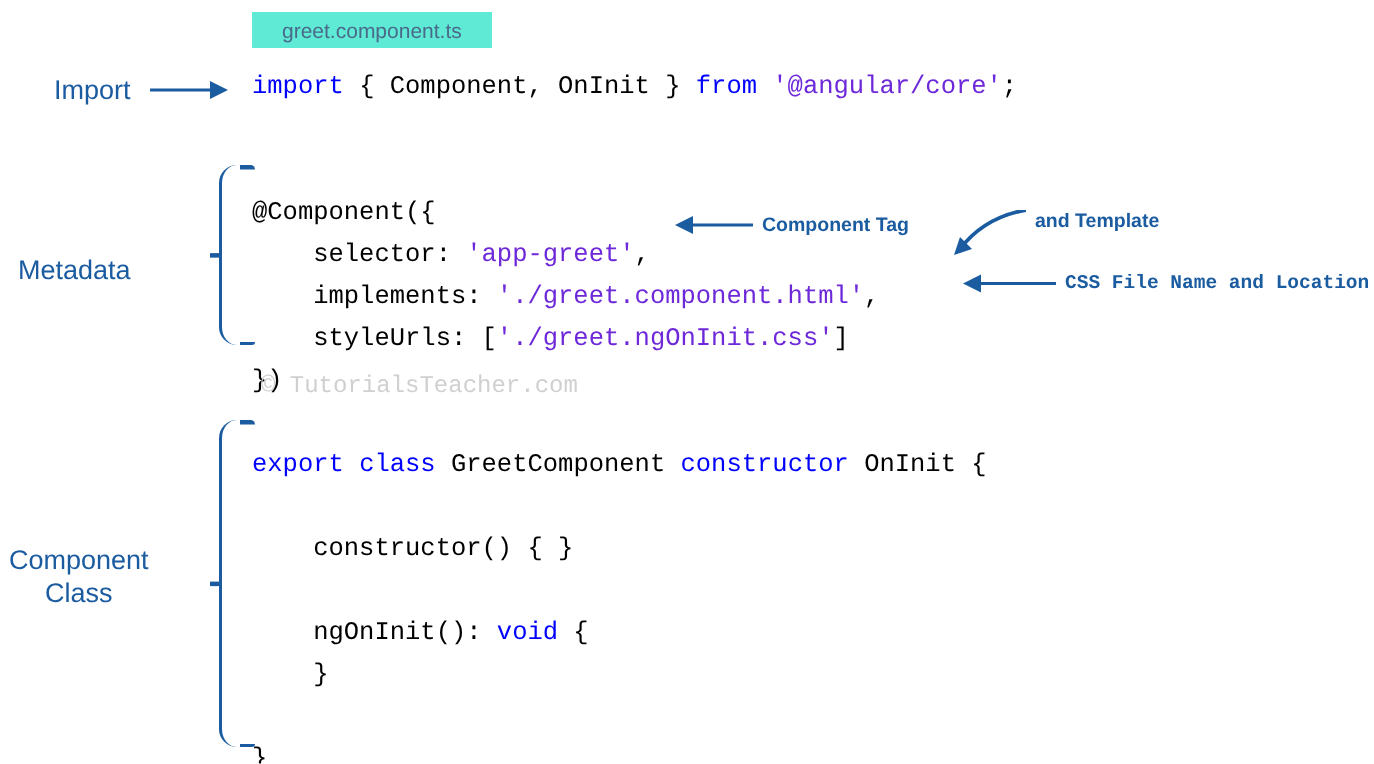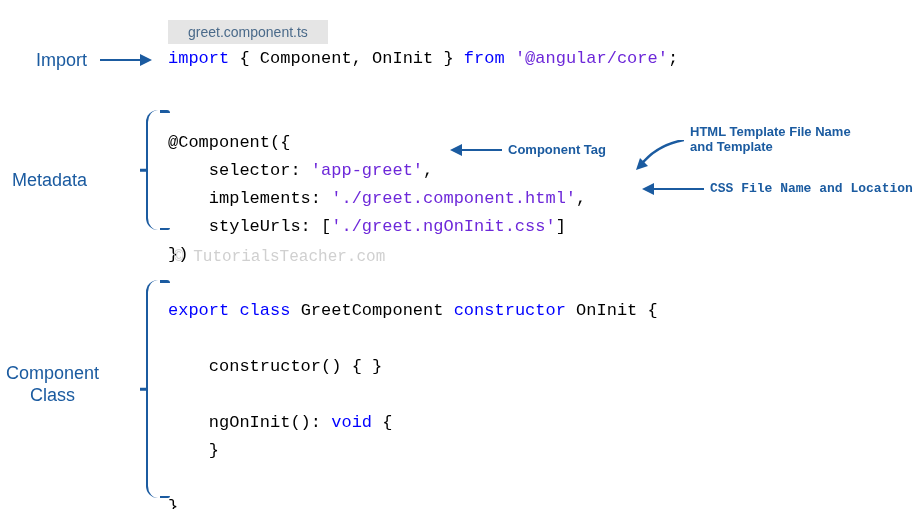--- a/index.html
+++ b/index.html
@@ -6,23 +6,23 @@
     body {
       background: #ffffff;
       font-family: "Segoe UI", Arial, sans-serif;
       width: 916px;
       height: 509px;
       position: relative;
       overflow: hidden;
     }
     .filename-tab {
       position: absolute;
-      top: 20px;
+      top: 8px;
       left: 168px;
-      background: #e5e5e5;
+      background: #5eead4;
       color: #4a6a8a;
       padding: 4px 20px;
       font-size: 14px;
       font-family: "Segoe UI", Arial, sans-serif;
     }
     .code-area {
       position: absolute;
       top: 45px;
       left: 168px;
       font-family: Consolas, "Courier New", monospace;
@@ -175,21 +175,21 @@
 
 <span>    ngOnInit(): </span><span class="kw">void</span><span> {</span>
 <span>    }</span>
 
 <span>}</span></div>
 
 <div class="anno anno-tag">Component Tag</div>
 <div class="arrow-left arrow-tag"></div>
 
 <div class="anno anno-html">
-  <span>HTML Template File Name</span><br>
+  <br>
   <span>and Template</span>
 </div>
 <svg class="arrow-html" viewBox="0 0 48 30">
   <path d="M48 0 Q 20 5 4 26" stroke="#1b5ba0" stroke-width="2.5" fill="none"></path>
   <polygon points="0,30 4,18 12,26" fill="#1b5ba0"></polygon>
 </svg>
 
 <div class="anno anno-css">CSS File Name and Location</div>
 <div class="arrow-css"></div>
 

